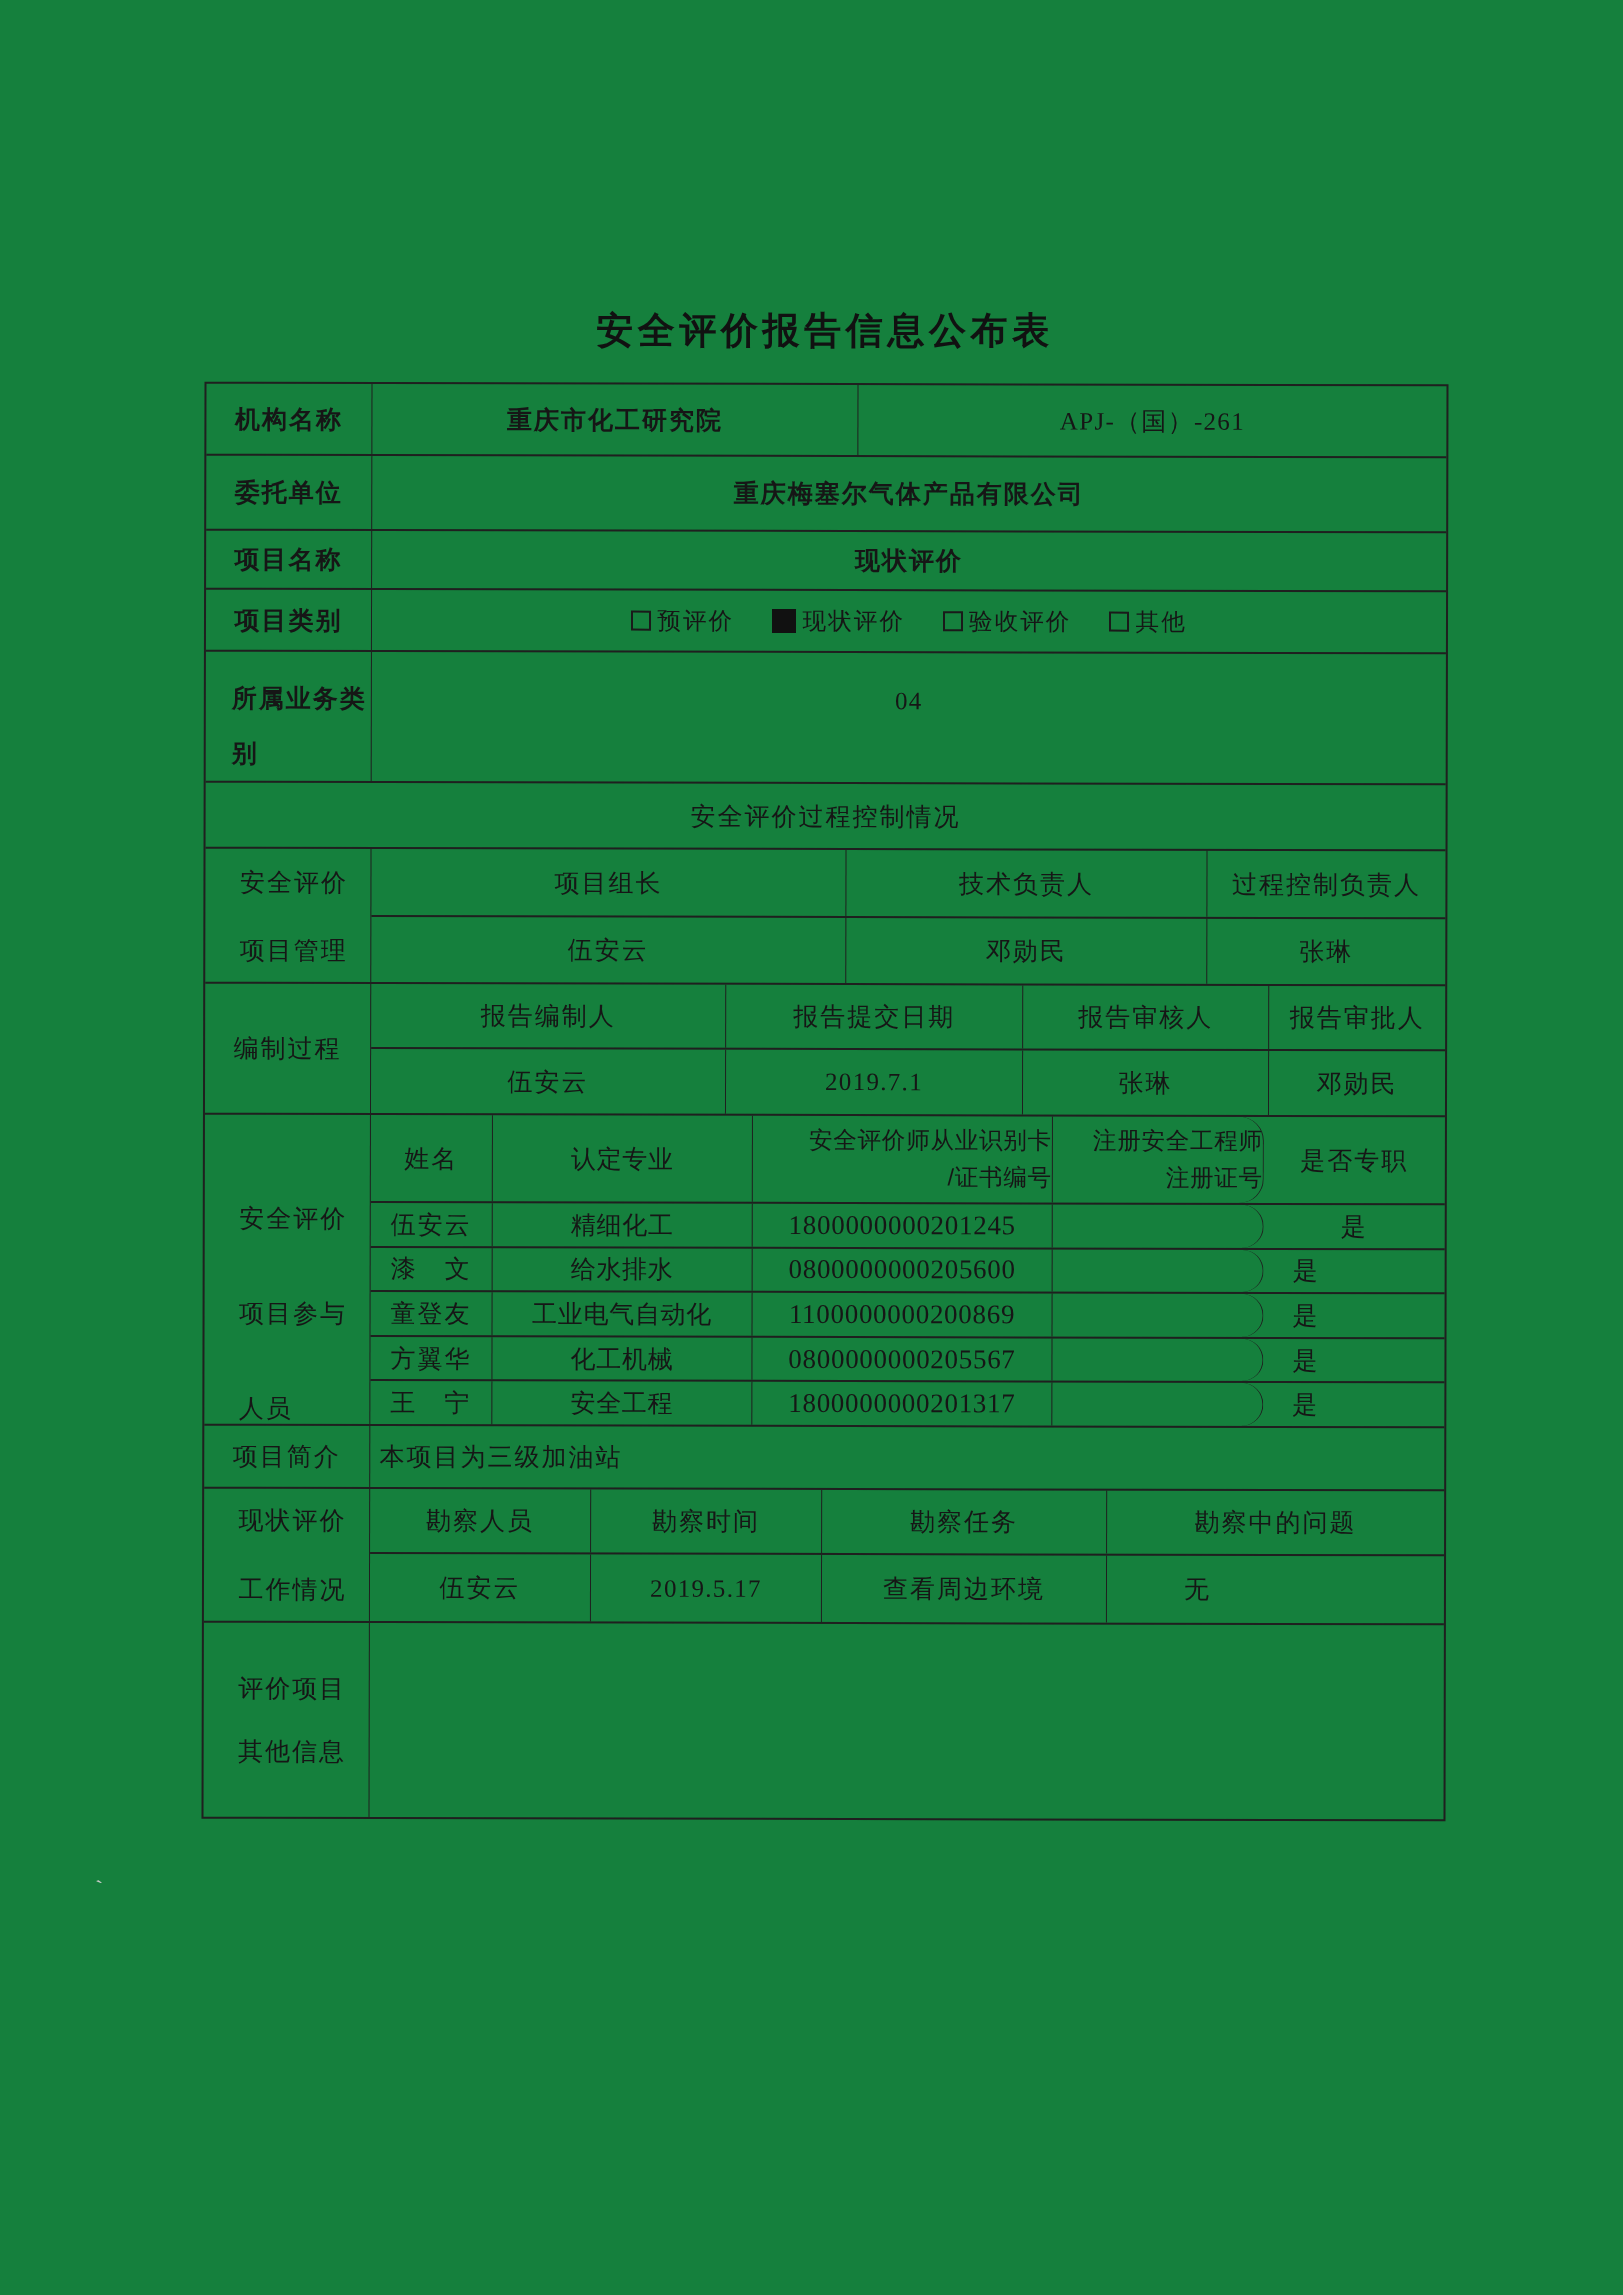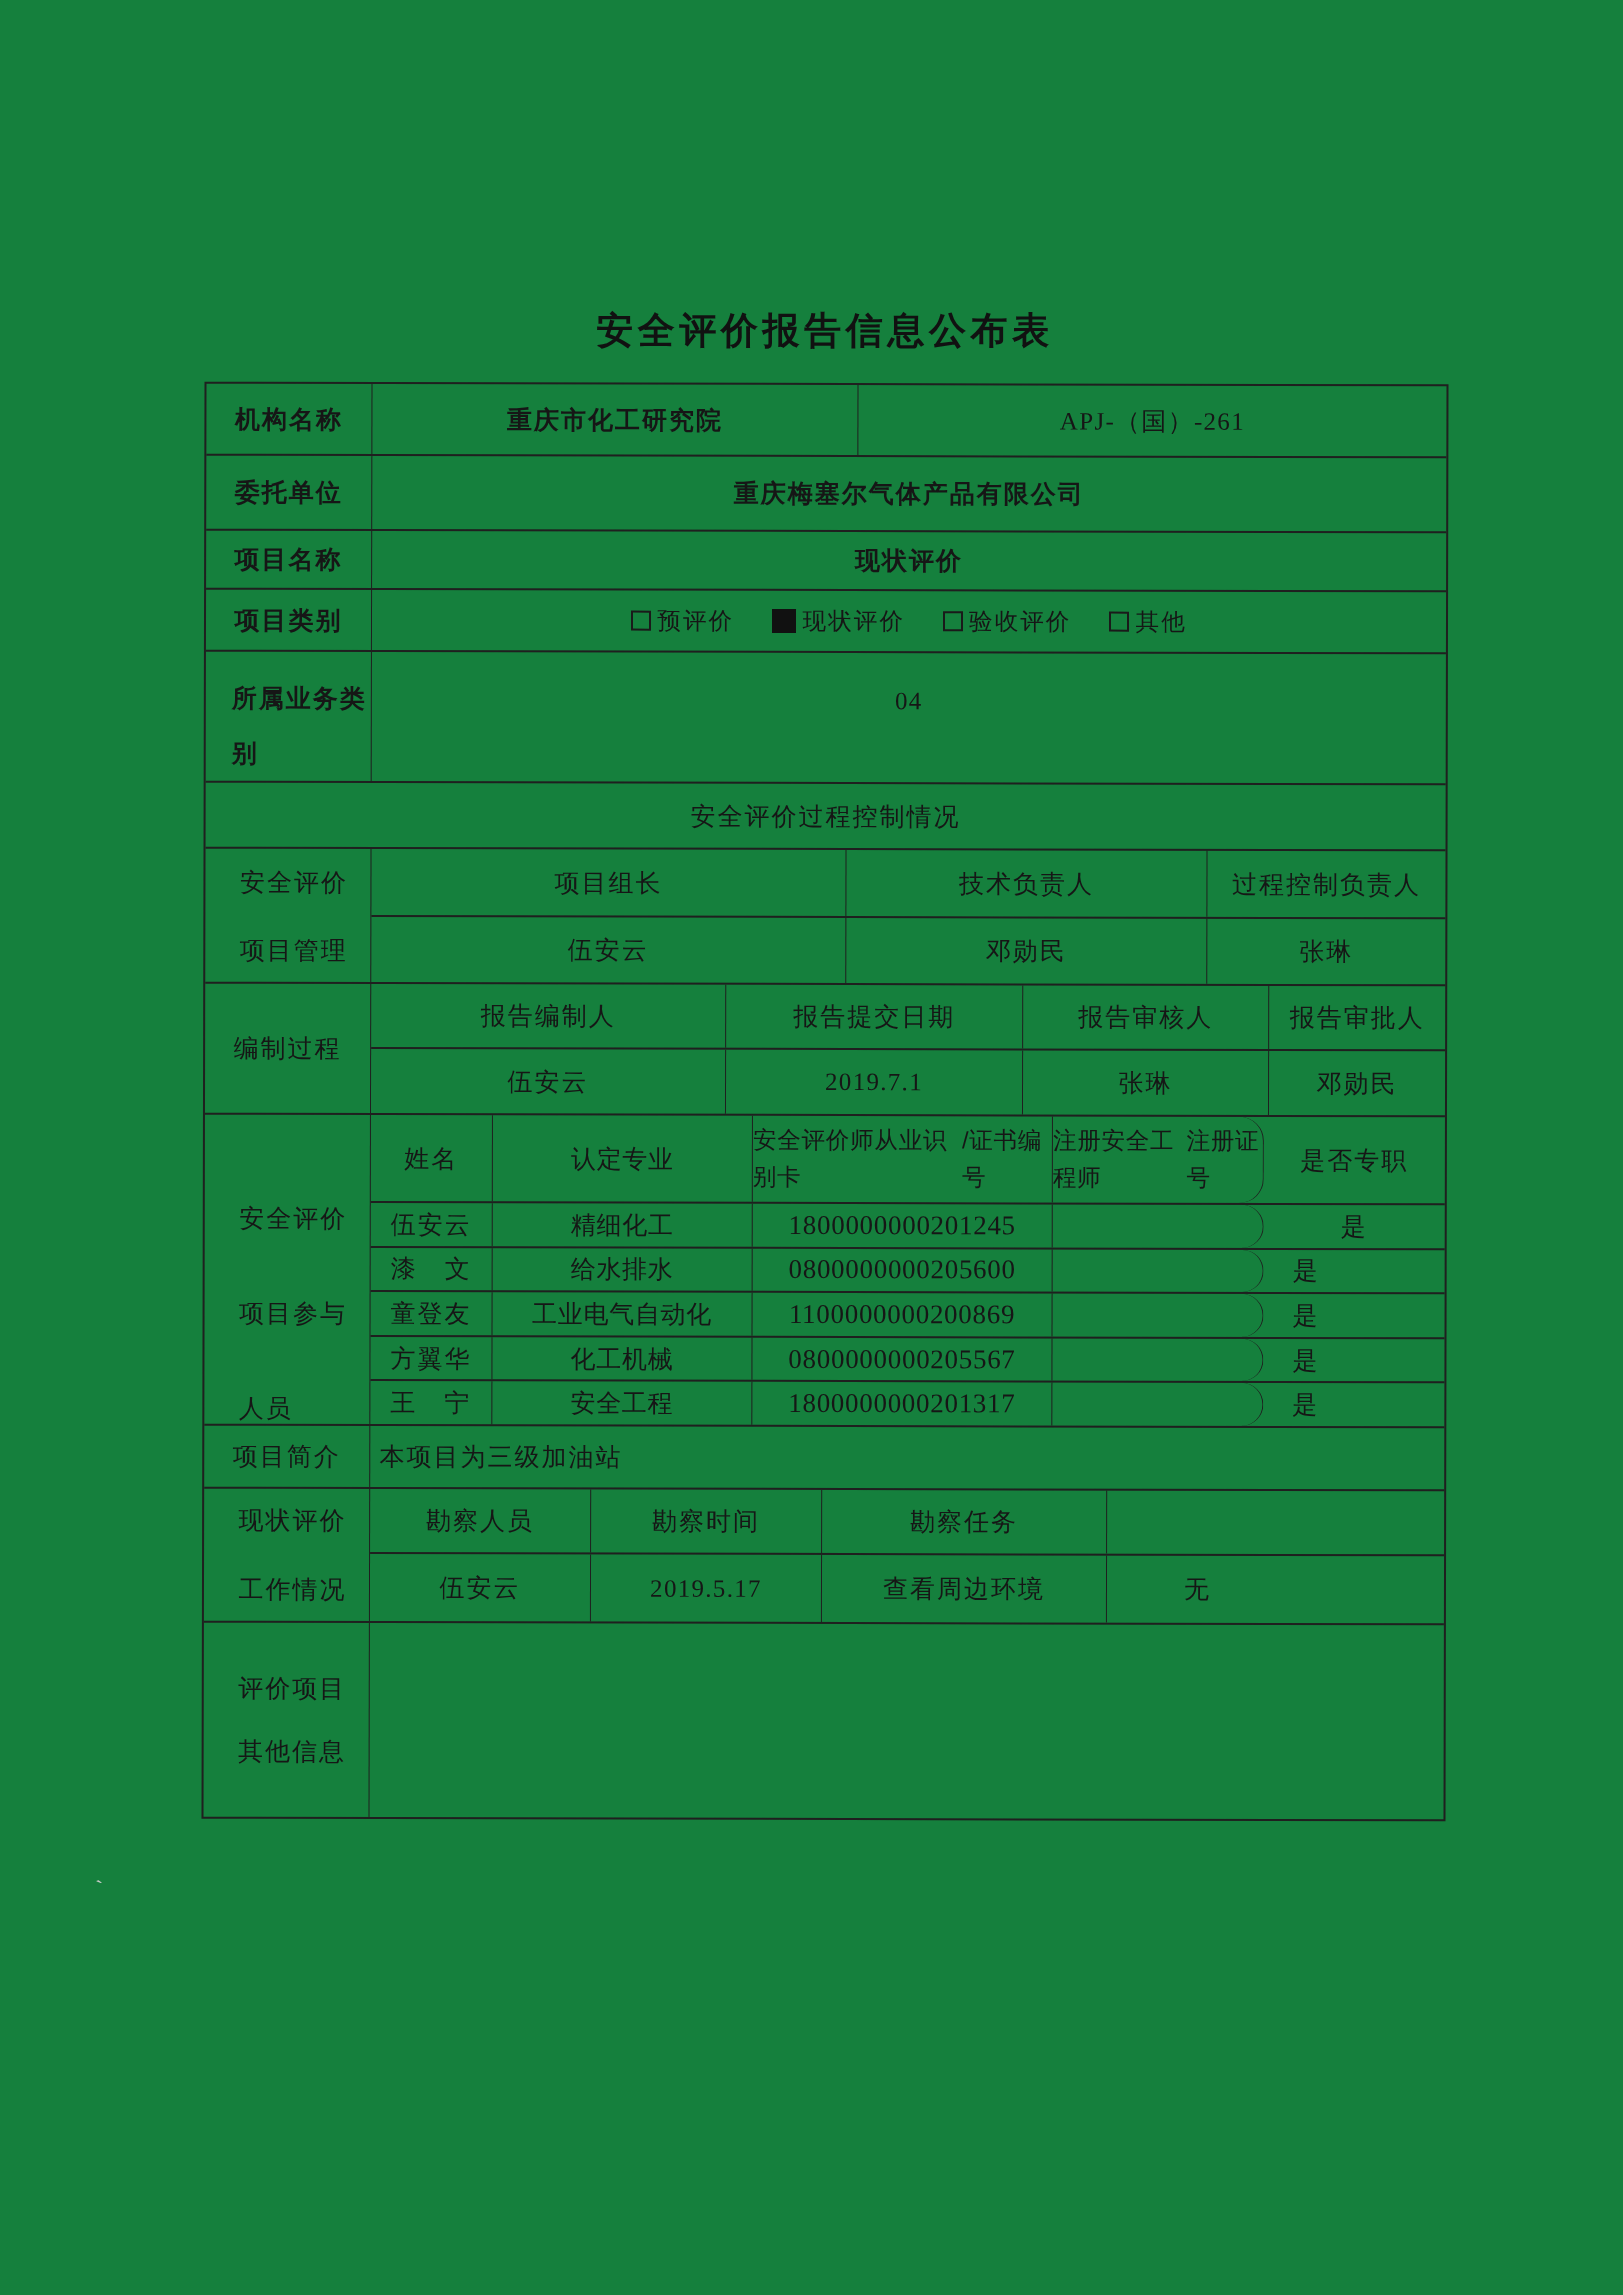--- a/index.html
+++ b/index.html
@@ -57,21 +57,21 @@
   .left-val { justify-content: flex-start; padding-left: 9.2px; }
 
   .opts { flex: 1; display: flex; align-items: center; justify-content: center; gap: 38px; font-size: 23.6px; }
   .opt { display: flex; align-items: center; white-space: nowrap; }
   .cb {
     display: inline-block; width: 19.6px; height: 19.6px;
     border: 2px solid #1a1a1a; margin-right: 6.5px; flex: none;
   }
   .cb.checked { background: #111; border-color: #111; width: 24px; height: 24px; }
 
-  .hdr2 { flex-direction: row; line-height: 37px; font-size: 23.6px; letter-spacing: 0.7px; }
+  .hdr2 { flex-direction: column; line-height: 37px; font-size: 23.6px; letter-spacing: 0.7px; align-items: flex-end; }
 
   .col-name { width: 122px; flex: none; font-family: Liberation Mono, monospace; }
   .col-major { width: 260px; flex: none; letter-spacing: 0.7px; }
   .col-card { width: 300px; flex: none; }
   .col-reg { width: 211px; flex: none; border-radius: 24px; }
   .col-ft { flex: 1; }
   .cardnum { font-family: "Liberation Serif", serif; font-size: 27px; letter-spacing: 0.7px; }
   .ft-left { justify-content: flex-start; padding-left: 29px; }
   .wu-left { justify-content: flex-start; padding-left: 77px; }
 
@@ -250,20 +250,21 @@
         <div class="lines lh106">
           <div class="ln">现状评价</div>
           <div class="ln">工作情况</div>
         </div>
       </div>
       <div class="bright">
         <div class="brow" style="flex:0 0 65px">
           <div class="cell" style="width:221px">勘察人员</div>
           <div class="cell" style="width:231px">勘察时间</div>
           <div class="cell" style="width:285px">勘察任务</div>
+          <div class="cell endc" style="flex:1">勘察中的问题</div>
         </div>
         <div class="brow blast">
           <div class="cell" style="width:221px">伍安云</div>
           <div class="cell serif" style="width:231px">2019.5.17</div>
           <div class="cell" style="width:285px">查看周边环境</div>
           <div class="cell wu-left endc" style="flex:1">无</div>
         </div>
       </div>
     </div>
 

